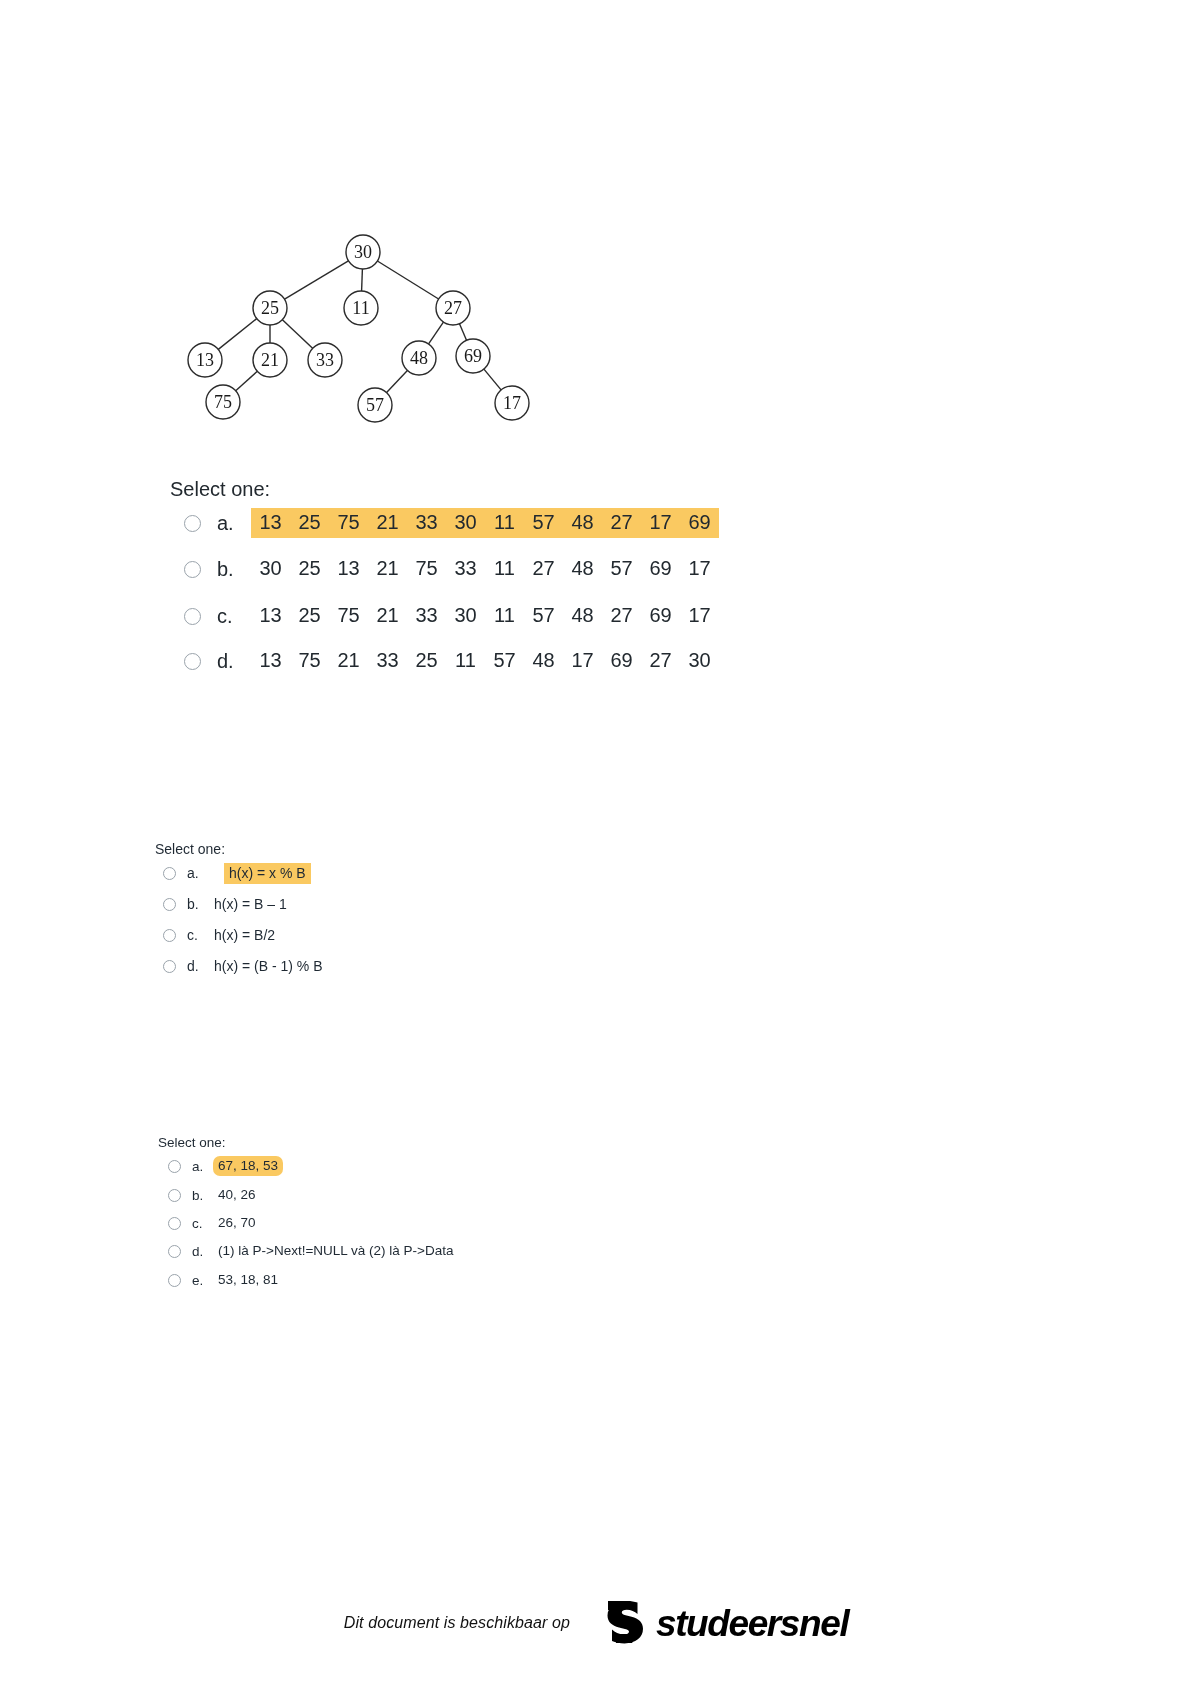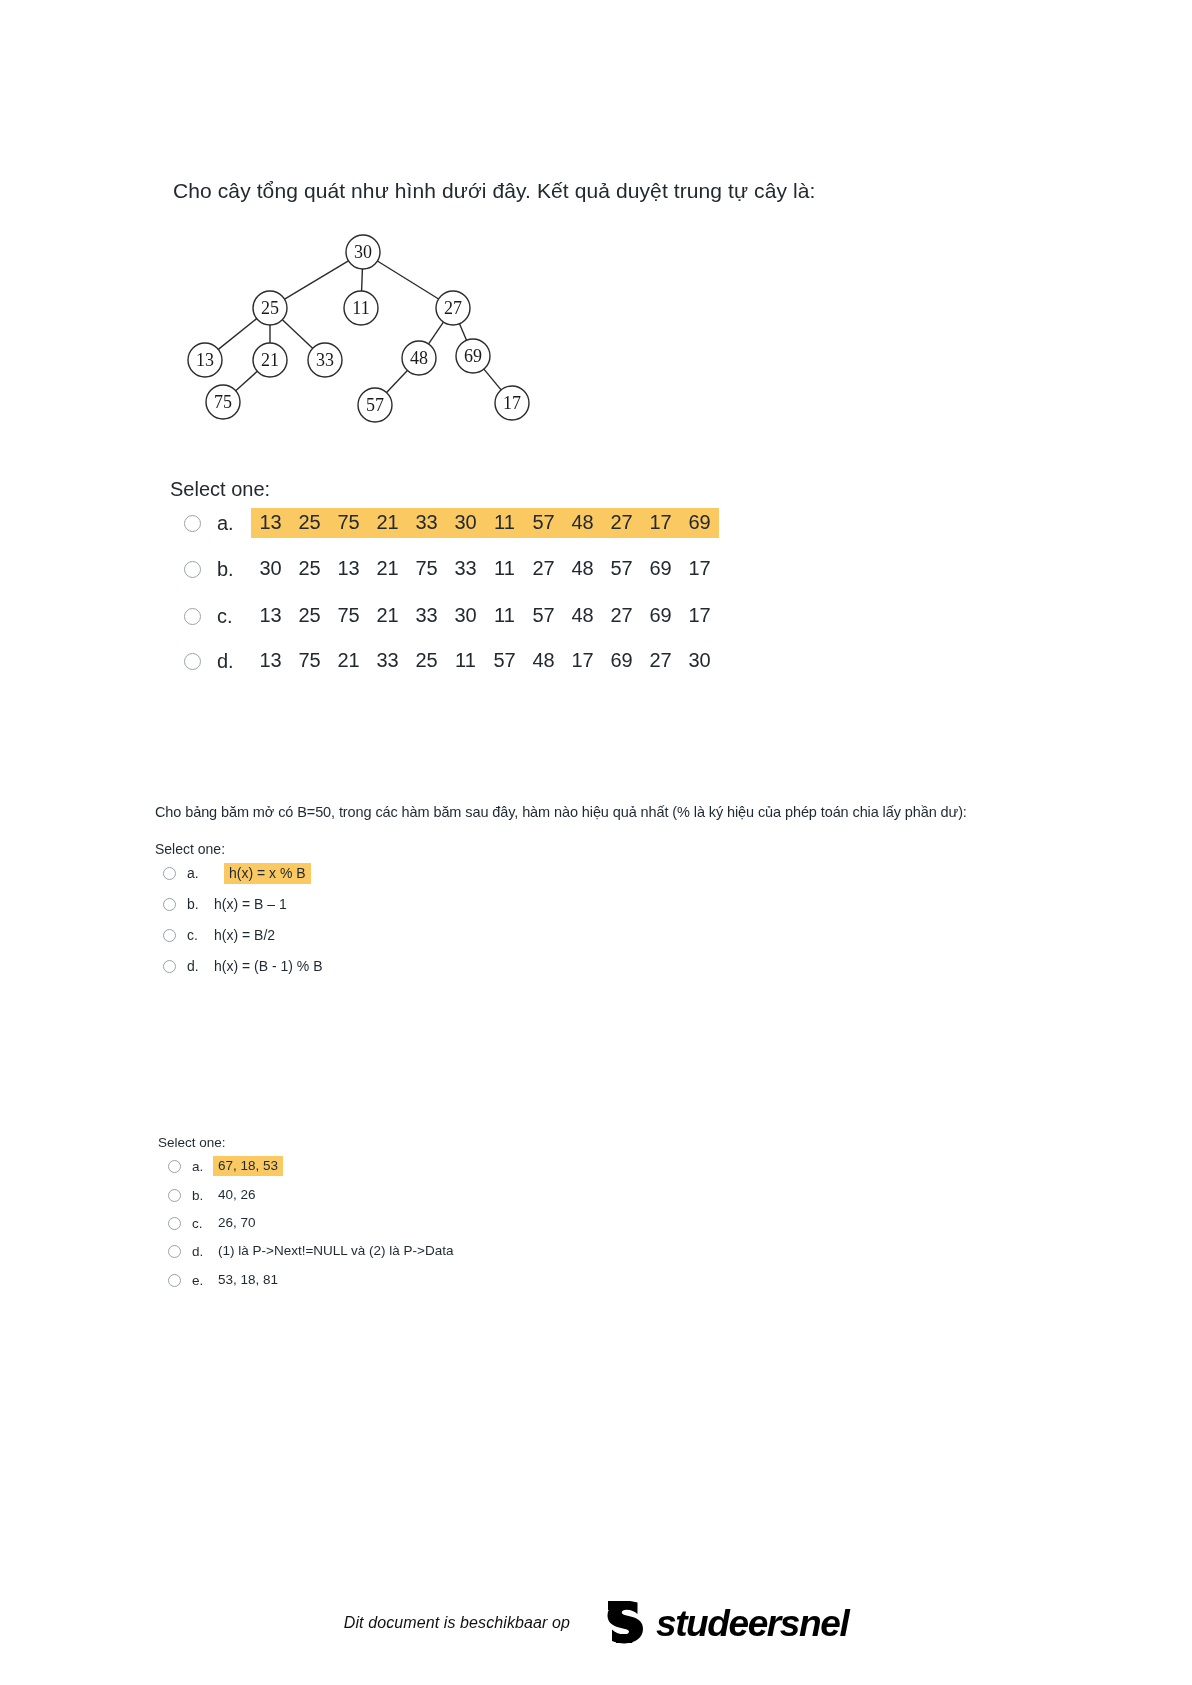--- a/index.html
+++ b/index.html
@@ -158,21 +158,21 @@
     border-radius: 50%;
     background: #fff;
     flex: 0 0 auto;
   }
   .q3-option .letter {
     width: 21px;
     margin-left: 11px;
     flex: 0 0 auto;
   }
   .q3-option .txt { padding: 2px 5px 3px 5px; white-space: nowrap; }
-  .q3-option .txt.hl { background: #fac961; }
+  .q3-option .txt.hl { background: #fac961; border-radius: 7px; }
 
   
   #footer {
     position: absolute;
     left: 0;
     right: 0;
     top: 1595px;
     display: flex;
     align-items: center;
     justify-content: center;
@@ -195,21 +195,20 @@
     letter-spacing: -1.4px;
     color: #000000;
     line-height: 1;
   }
 </style>
 </head>
 <body>
 
 <div class="page">
 
-  <div id="q1-stem">Cho cây tổng quát như hình dưới đây. Kết quả duyệt trung tự cây là:</div>
 
   <div id="tree-figure">
     <svg width="380" height="196" viewBox="0 0 380 196" xmlns="http://www.w3.org/2000/svg">
       <g id="tree-edges" stroke="#2b2b2b" stroke-width="1.4" fill="none">
           <line x1="172.4" y1="32.8" x2="108.6" y2="71.2"></line>
           <line x1="186.4" y1="41.0" x2="185.6" y2="63.0"></line>
           <line x1="201.4" y1="33.0" x2="262.6" y2="71.0"></line>
           <line x1="80.7" y1="90.6" x2="42.3" y2="121.4"></line>
           <line x1="94.0" y1="97.0" x2="94.0" y2="115.0"></line>
           <line x1="106.4" y1="91.7" x2="136.6" y2="120.3"></line>
@@ -340,21 +339,20 @@
         <span>11</span>
         <span>57</span>
         <span>48</span>
         <span>17</span>
         <span>69</span>
         <span>27</span>
         <span>30</span>
       </span>
   </div>
 
-  <div id="q2-stem">Cho bảng băm mở có B=50, trong các hàm băm sau đây, hàm nào hiệu quả nhất  (% là ký hiệu của phép toán chia lấy phần dư):</div>
   <div id="q2-selectone">Select one:</div>
 
   <div class="q2-option" style="top:862px">
     <span class="radio"></span>
     <span class="letter">a.</span>
     <span class="txt hl">h(x) = x % B</span>
   </div>
   <div class="q2-option" style="top:893px">
     <span class="radio"></span>
     <span class="letter">b.</span>

